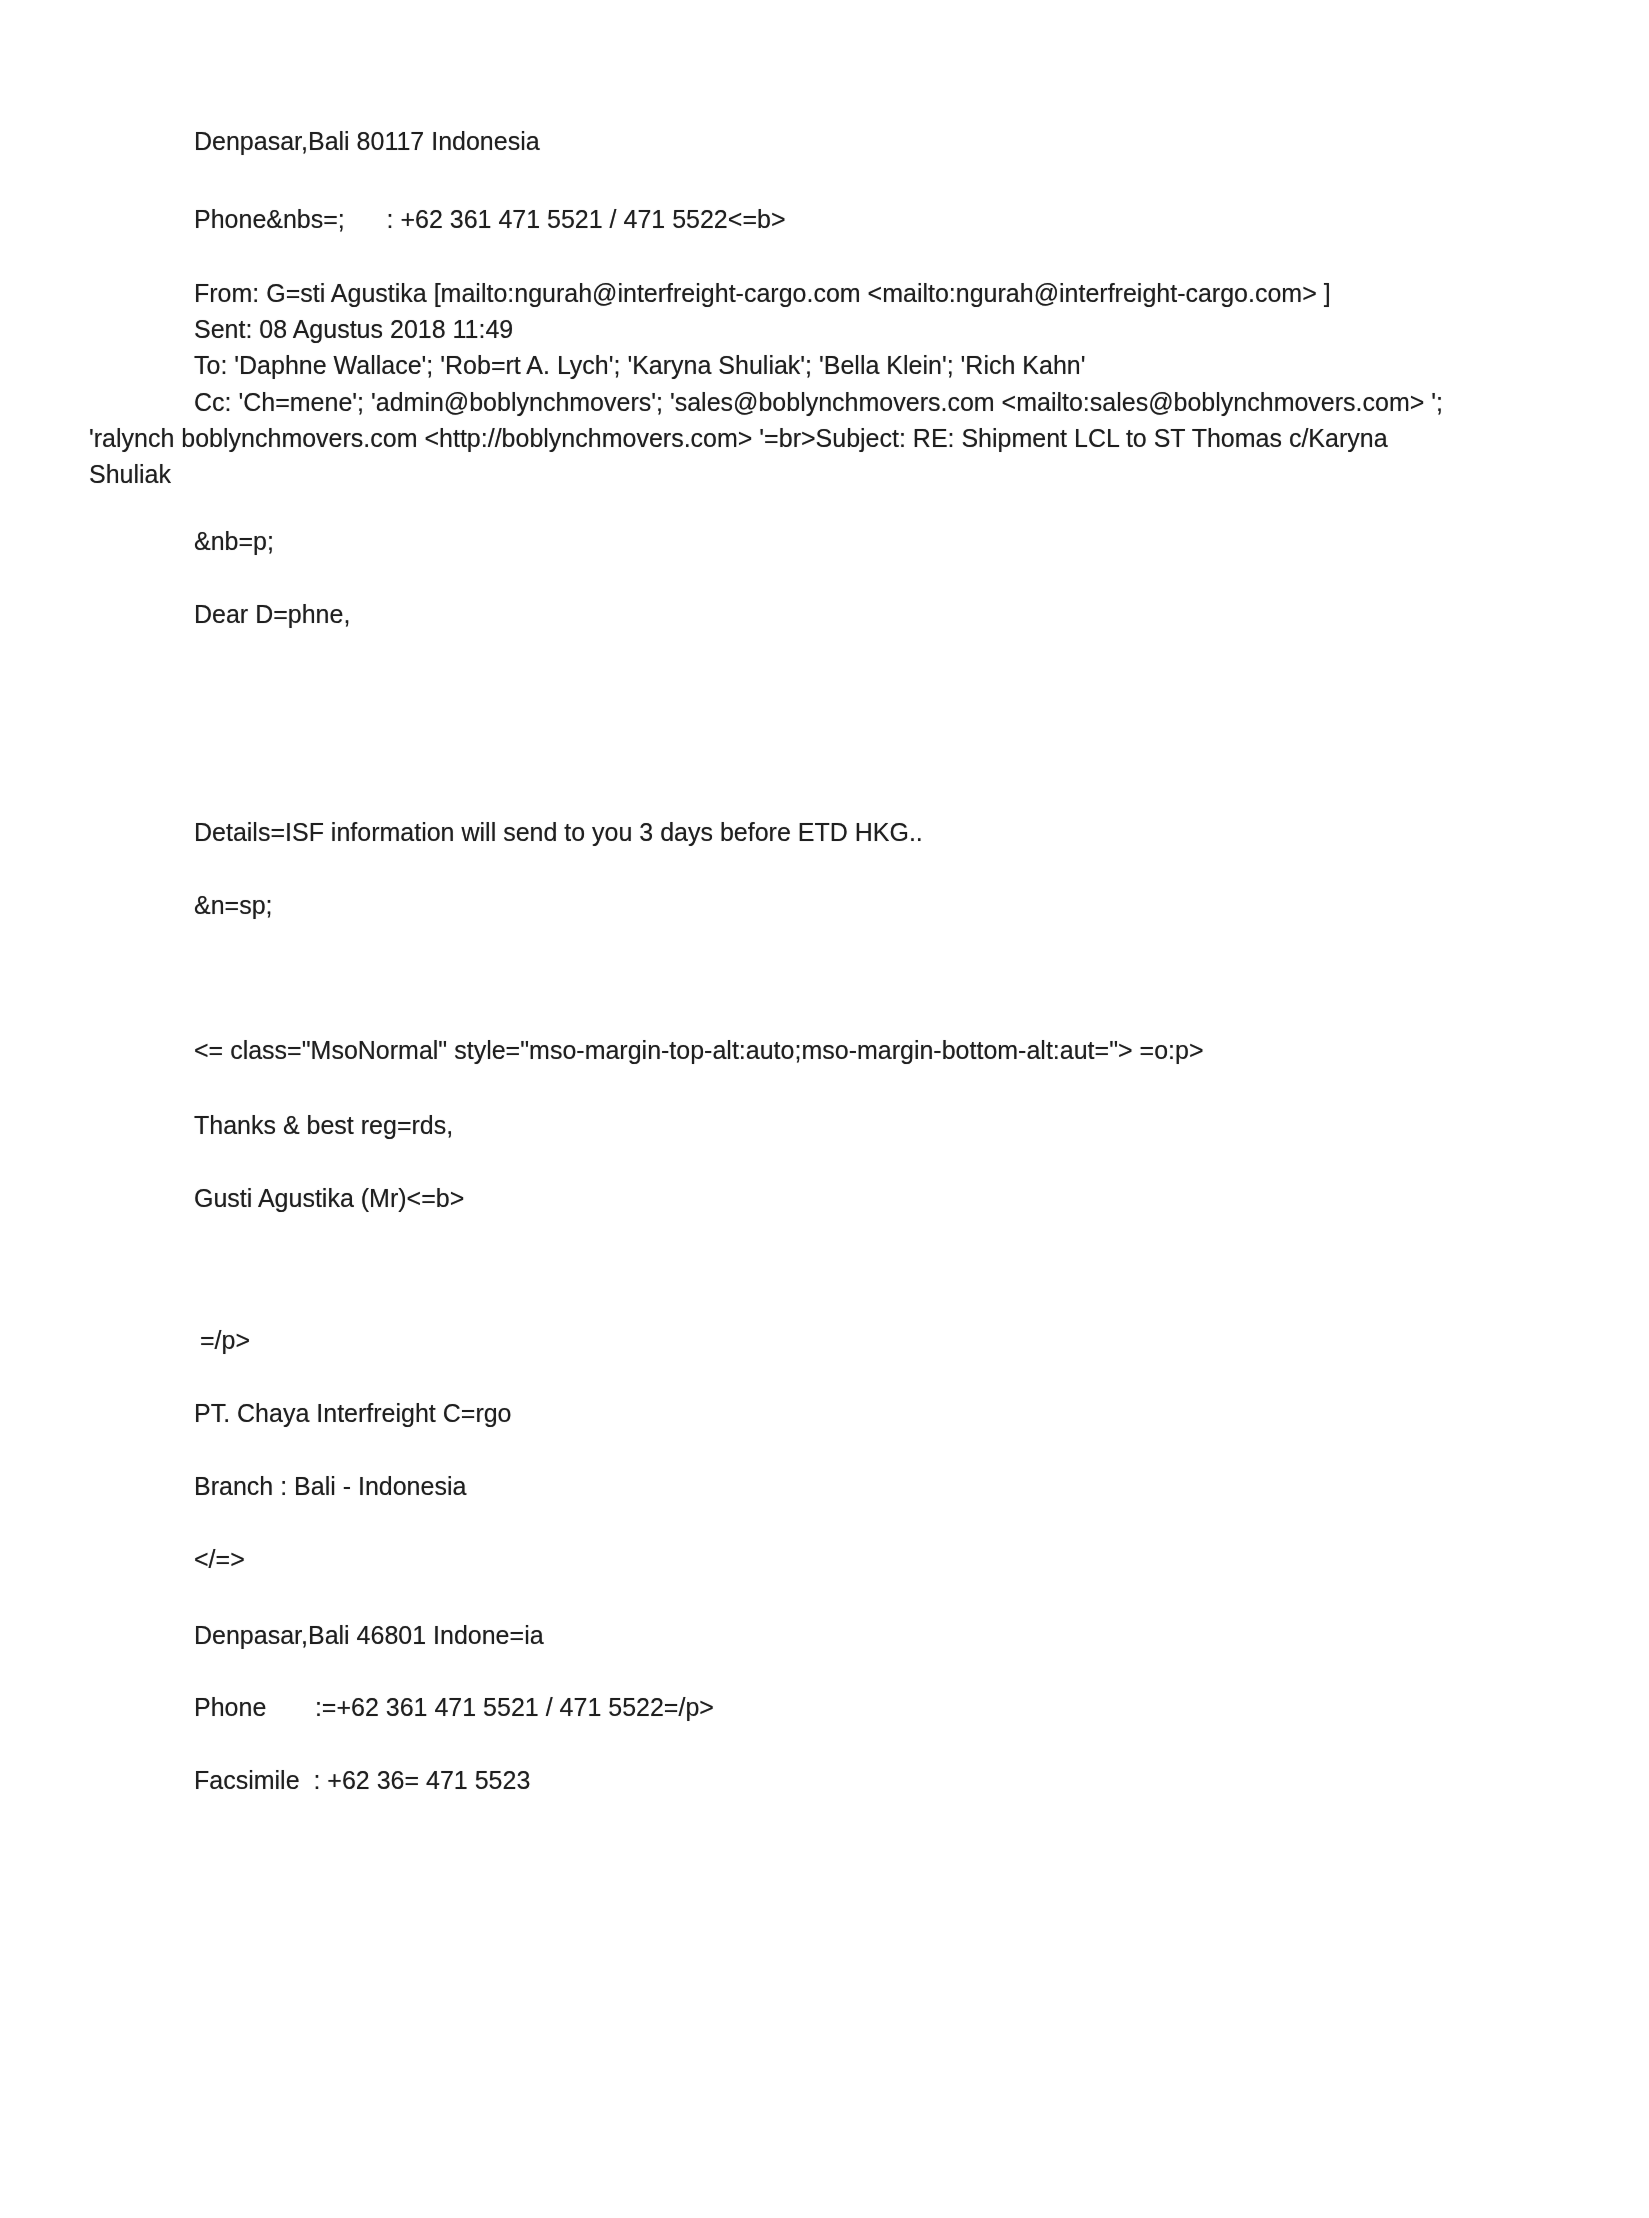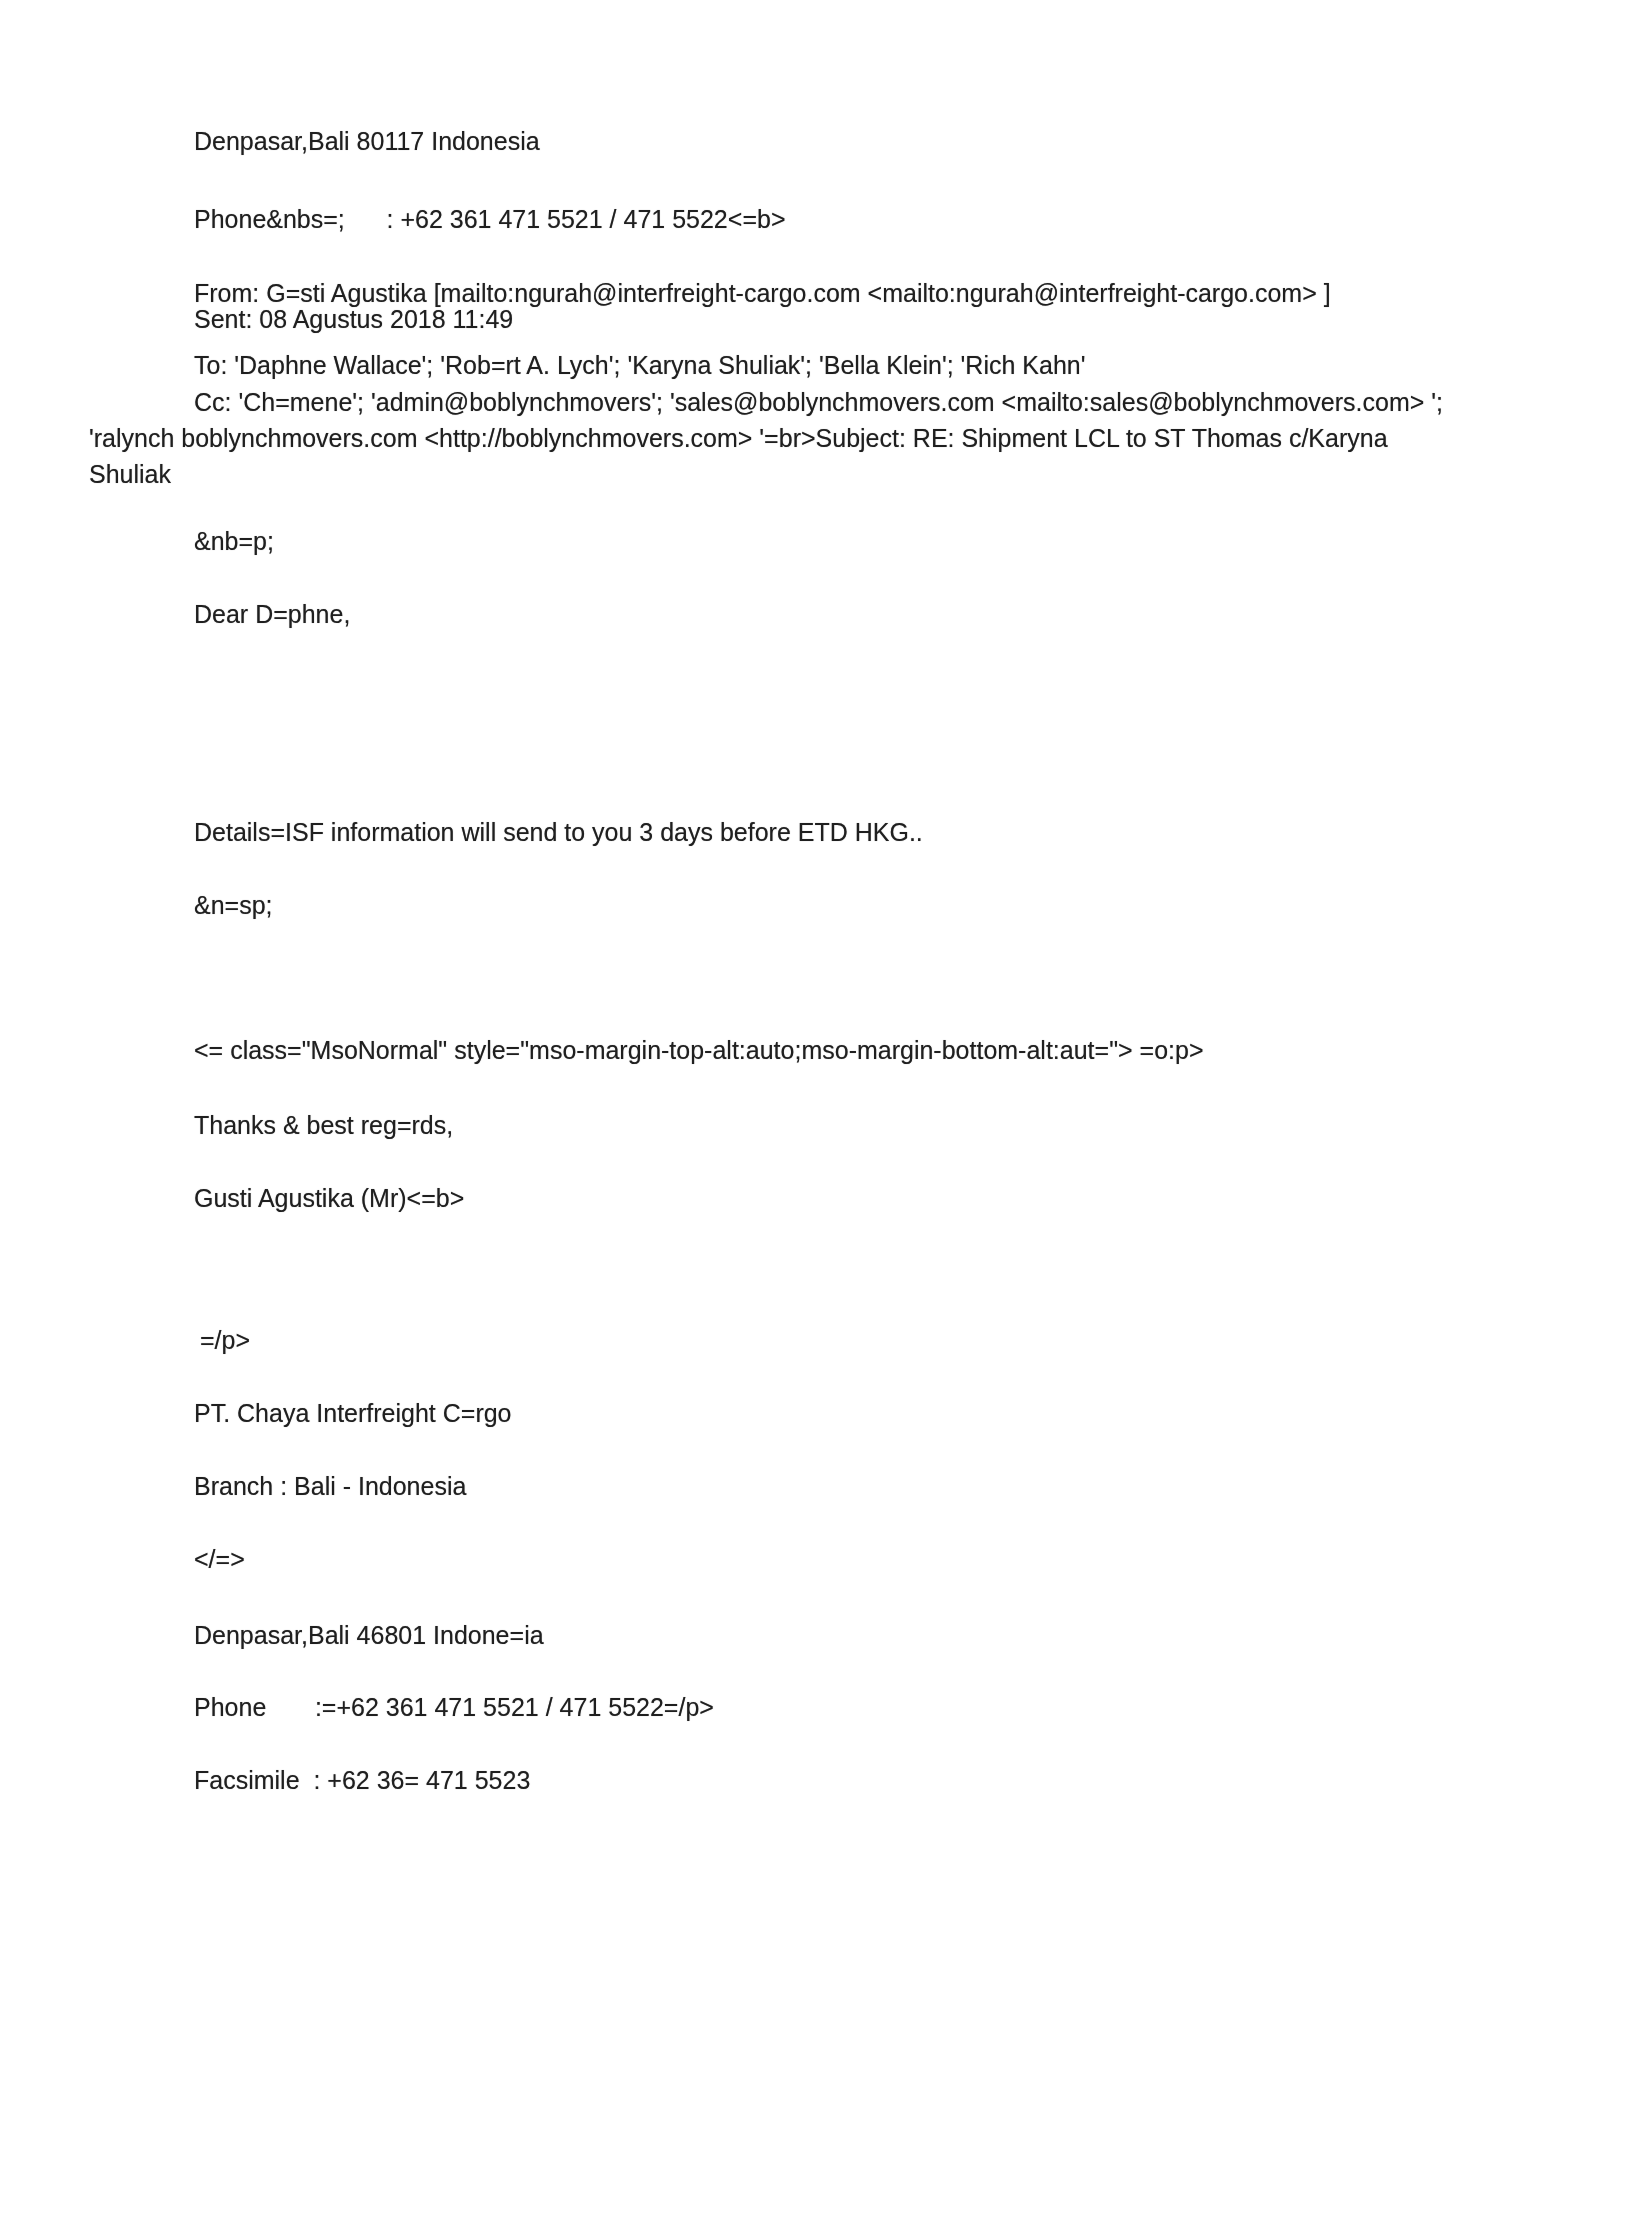--- a/index.html
+++ b/index.html
@@ -59,21 +59,21 @@
 </style>
 </head>
 <body>
 
 <div id="page">
 
   <p class="line indent" style="top:127px">Denpasar,Bali 80117 Indonesia</p>
   <p class="line indent" style="top:205px">Phone&amp;nbs=;      : +62 361 471 5521 / 471 5522&lt;=b&gt;</p>
 
   <p class="line indent" style="top:279px">From: G=sti Agustika [mailto:ngurah@interfreight-cargo.com &lt;mailto:ngurah@interfreight-cargo.com&gt; ]</p>
-  <p class="line indent" style="top:305px">Sent: 08 Agustus 2018 11:49</p>
+  <p class="line indent" style="top:315px">Sent: 08 Agustus 2018 11:49</p>
   <p class="line indent" style="top:351px">To: 'Daphne Wallace'; 'Rob=rt A. Lych'; 'Karyna Shuliak'; 'Bella Klein'; 'Rich Kahn'</p>
   <p class="line indent" style="top:388px">Cc: 'Ch=mene'; 'admin@boblynchmovers'; 'sales@boblynchmovers.com &lt;mailto:sales@boblynchmovers.com&gt; ';</p>
   <p class="line flush" style="top:424px">'ralynch boblynchmovers.com &lt;http://boblynchmovers.com&gt; '=br&gt;Subject: RE: Shipment LCL to ST Thomas c/Karyna</p>
   <p class="line flush" style="top:460px">Shuliak</p>
 
   <p class="line indent" style="top:527px">&amp;nb=p;</p>
   <p class="line indent" style="top:600px">Dear D=phne,</p>
 
   <p class="line indent" style="top:818px">Details=ISF information will send to you 3 days before ETD HKG..</p>
   <p class="line indent" style="top:891px">&amp;n=sp;</p>

